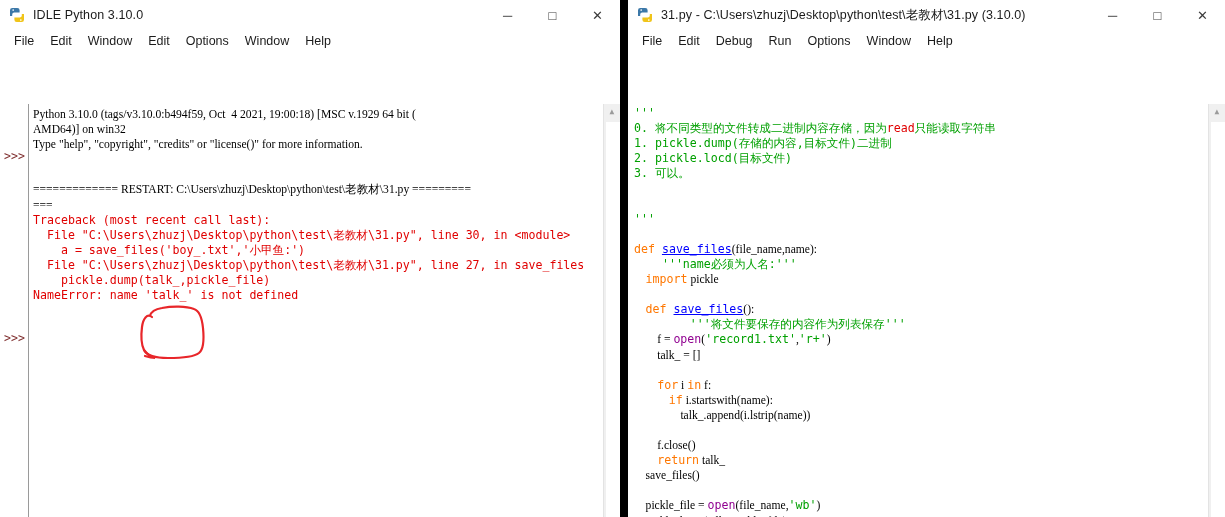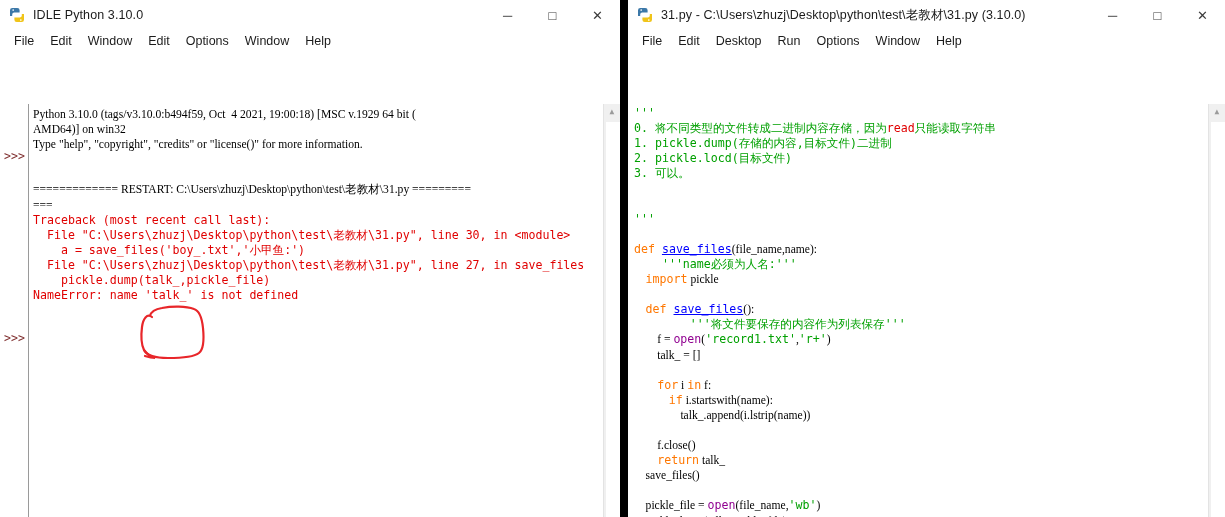--- a/index.html
+++ b/index.html
@@ -168,21 +168,21 @@
         </span>
         <span class="cap-btn close">
           <span class="cap-glyph">✕</span>
         </span>
       </span>
     </div>
 
     <div class="menubar">
       <span class="menu-item">File</span>
       <span class="menu-item">Edit</span>
-      <span class="menu-item">Desktop</span>
+      <span class="menu-item">Debug</span>
       <span class="menu-item">Run</span>
       <span class="menu-item">Options</span>
       <span class="menu-item">Window</span>
       <span class="menu-item">Help</span>
     </div>
 
     <div class="textpane" style="left:0;top:52px;width:597px;height:465px;">
       <div class="code" id="editor-code" style="left:6px;top:2px;"><div style="height: 15.1px;"><span class="c-str">'''</span></div><div style="height: 15.1px;"><span class="c-str">0. 将不同类型的文件转成二进制内容存储，因为</span><span class="c-err">read</span><span class="c-str">只能读取字符串</span></div><div style="height: 15.1px;"><span class="c-str">1. pickle.dump(存储的内容,目标文件)二进制</span></div><div style="height: 15.1px;"><span class="c-str">2. pickle.locd(目标文件)</span></div><div style="height: 15.1px;"><span class="c-str">3. 可以。</span></div><div style="height: 15.1px;">&nbsp;</div><div style="height: 15.1px;">&nbsp;</div><div style="height: 15.1px;"><span class="c-str">'''</span></div><div style="height: 15.1px;">&nbsp;</div><div style="height: 15.1px;"><span class="c-kw">def </span><span class="c-def">save_files</span><span class="c-black">(file_name,name):</span></div><div style="height: 15.1px;"><span class="c-str">    '''name必须为人名:'''</span></div><div style="height: 15.1px;"><span class="c-black">    </span><span class="c-kw">import</span><span class="c-black"> pickle</span></div><div style="height: 15.1px;">&nbsp;</div><div style="height: 15.1px;"><span class="c-black">    </span><span class="c-kw">def </span><span class="c-def">save_files</span><span class="c-black">():</span></div><div style="height: 15.1px;"><span class="c-str">        '''将文件要保存的内容作为列表保存'''</span></div><div style="height: 15.1px;"><span class="c-black">        f = </span><span class="c-builtin">open</span><span class="c-black">(</span><span class="c-str">'record1.txt'</span><span class="c-black">,</span><span class="c-str">'r+'</span><span class="c-black">)</span></div><div style="height: 15.1px;"><span class="c-black">        talk_ = []</span></div><div style="height: 15.1px;">&nbsp;</div><div style="height: 15.1px;"><span class="c-black">        </span><span class="c-kw">for</span><span class="c-black"> i </span><span class="c-kw">in</span><span class="c-black"> f:</span></div><div style="height: 15.1px;"><span class="c-black">            </span><span class="c-kw">if</span><span class="c-black"> i.startswith(name):</span></div><div style="height: 15.1px;"><span class="c-black">                talk_.append(i.lstrip(name))</span></div><div style="height: 15.1px;">&nbsp;</div><div style="height: 15.1px;"><span class="c-black">        f.close()</span></div><div style="height: 15.1px;"><span class="c-black">        </span><span class="c-kw">return</span><span class="c-black"> talk_</span></div><div style="height: 15.1px;"><span class="c-black">    save_files()</span></div><div style="height: 15.1px;">&nbsp;</div><div style="height: 15.1px;"><span class="c-black">    pickle_file = </span><span class="c-builtin">open</span><span class="c-black">(file_name,</span><span class="c-str">'wb'</span><span class="c-black">)</span></div><div style="height: 15.1px;"><span class="c-black">    pickle.dump(talk_,pickle_file)</span></div></div>
 
       <div class="vscroll">

